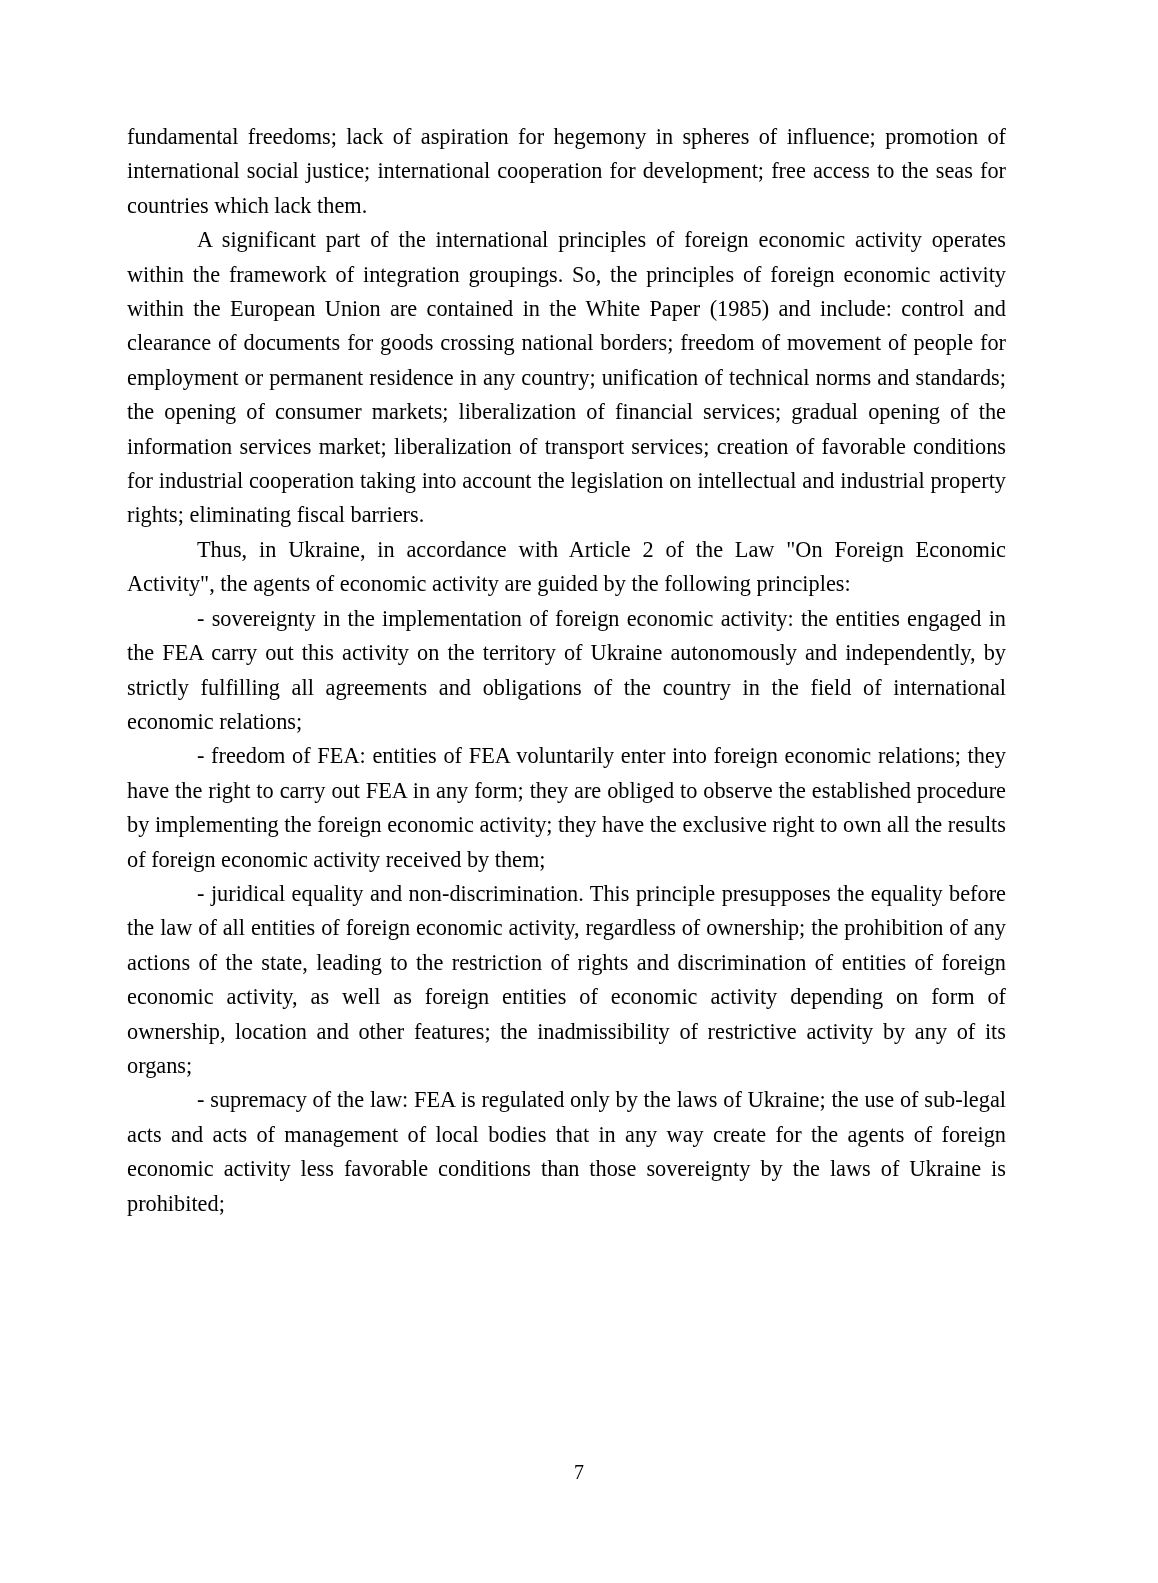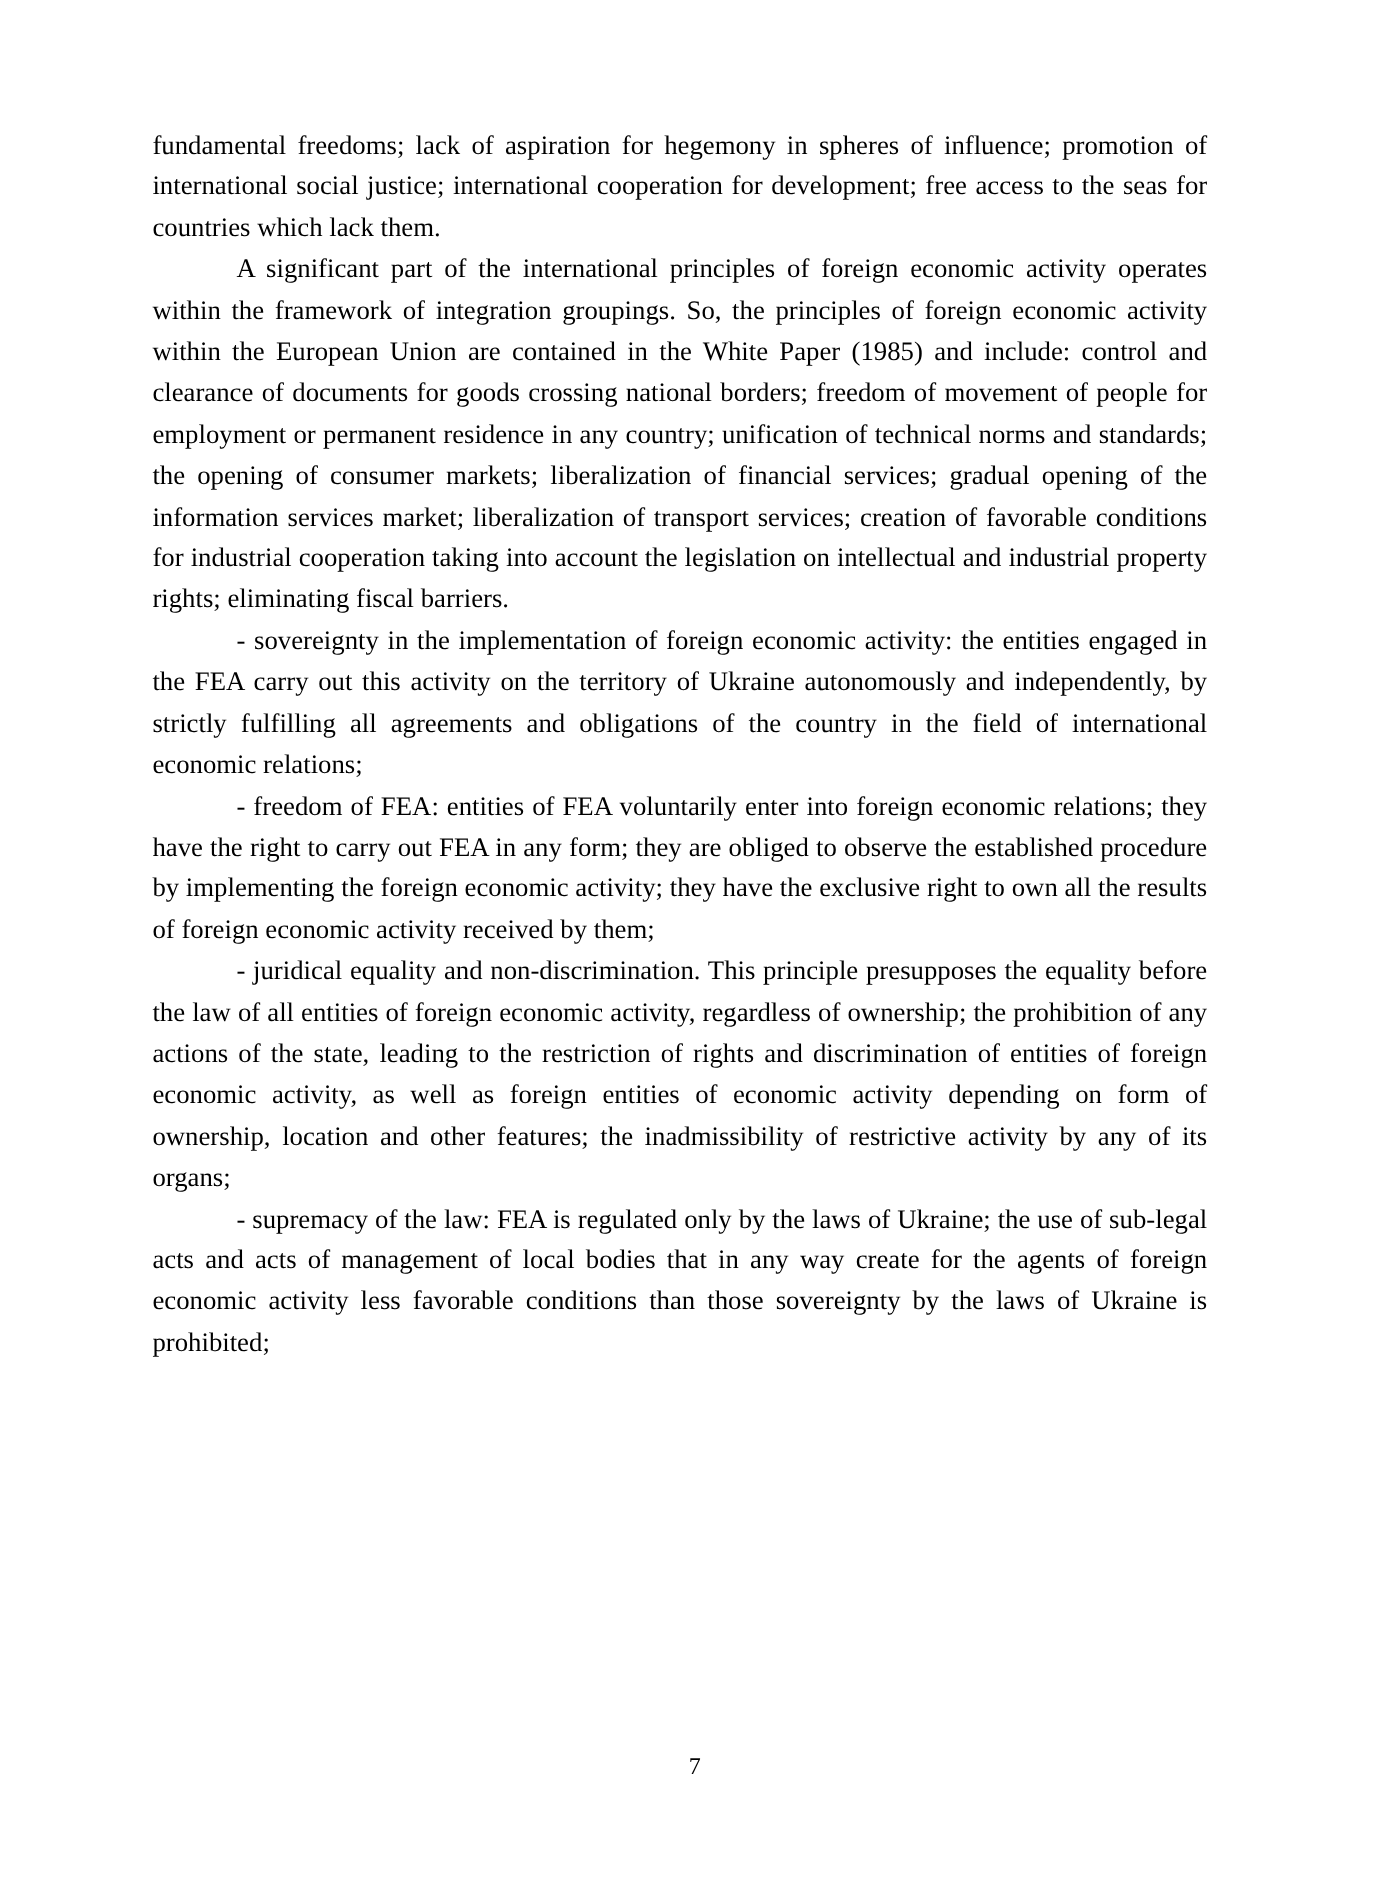--- a/index.html
+++ b/index.html
@@ -15,21 +15,21 @@
     position: relative;
     width: 1158px;
     height: 1583px;
     background: #ffffff;
     overflow: hidden;
     box-sizing: border-box;
   }
   .text-column {
     position: absolute;
     left: 127px;
-    top: 104px;
+    top: 120px;
     width: 879px;
   }
   .para {
     margin: 0;
     padding: 0;
     font-size: 22.3px;
     line-height: 34.4px;
     text-align: justify;
     text-justify: inter-word;
     text-indent: 0;
@@ -52,20 +52,21 @@
   }
 </style>
 </head>
 <body>
 
 <div class="page">
 
   <div class="text-column">
     <p class="para">fundamental freedoms; lack of aspiration for hegemony in spheres of influence; promotion of international social justice; international cooperation for development; free access to the seas for countries which lack them.</p>
     <p class="para indent">A significant part of the international principles of foreign economic activity operates within the framework of integration groupings. So, the principles of foreign economic activity within the European Union are contained in the White Paper (1985) and include: control and clearance of documents for goods crossing national borders; freedom of movement of people for employment or permanent residence in any country; unification of technical norms and standards; the opening of consumer markets; liberalization of financial services; gradual opening of the information services market; liberalization of transport services; creation of favorable conditions for industrial cooperation taking into account the legislation on intellectual and industrial property rights; eliminating fiscal barriers.</p>
+    <p class="para indent">Thus, in Ukraine, in accordance with Article 2 of the Law "On Foreign Economic Activity", the agents of economic activity are guided by the following principles:</p>
     <p class="para indent">- sovereignty in the implementation of foreign economic activity: the entities engaged in the FEA carry out this activity on the territory of Ukraine autonomously and independently, by strictly fulfilling all agreements and obligations of the country in the field of international economic relations;</p>
     <p class="para indent">- freedom of FEA: entities of FEA voluntarily enter into foreign economic relations; they have the right to carry out FEA in any form; they are obliged to observe the established procedure by implementing the foreign economic activity; they have the exclusive right to own all the results of foreign economic activity received by them;</p>
     <p class="para indent">-  juridical equality and non-discrimination. This principle presupposes the equality before the law of all entities of foreign economic activity, regardless of ownership; the prohibition of any actions of the state, leading to the restriction of rights and discrimination of entities of foreign economic activity, as well as foreign entities of economic activity depending on form of ownership, location and other features; the inadmissibility of restrictive activity by any of its organs;</p>
     <p class="para indent">- supremacy of the law: FEA is regulated only by the laws of Ukraine; the use of sub-legal acts and acts of management of local bodies that in any way create for the agents of foreign economic activity less favorable conditions than those sovereignty by the laws of Ukraine is prohibited;</p>
   </div>
 
   <div class="page-number">7</div>
 
 </div>
 

